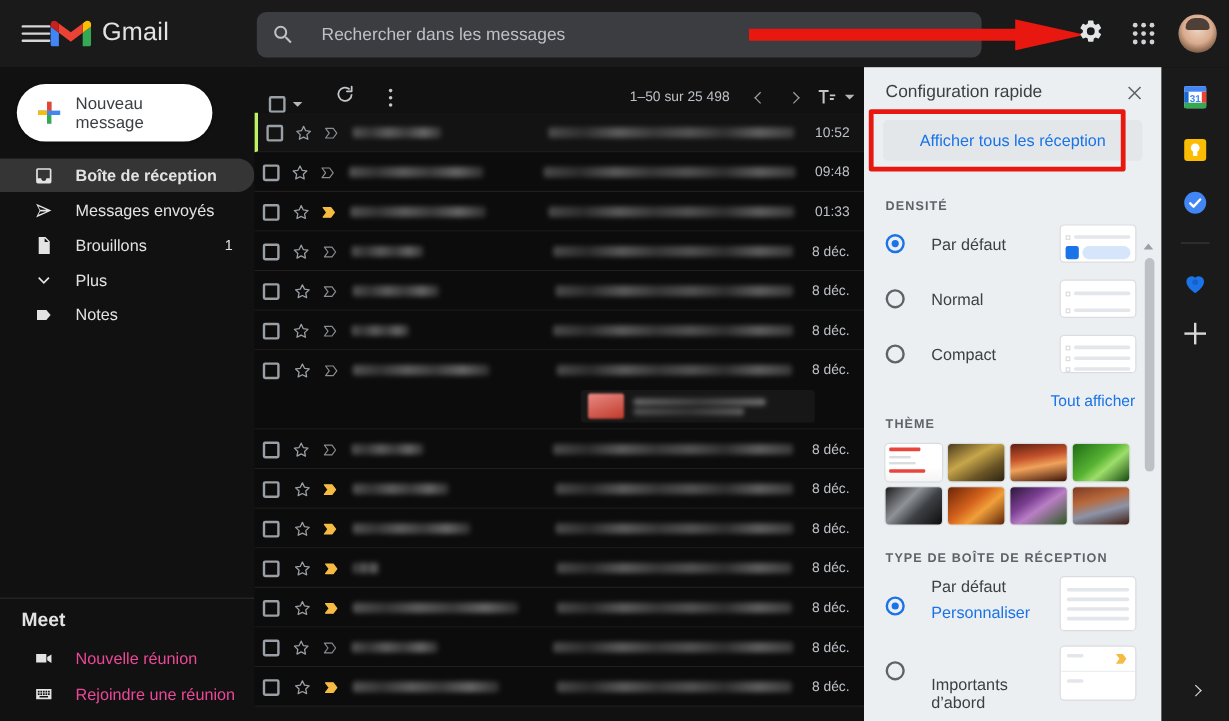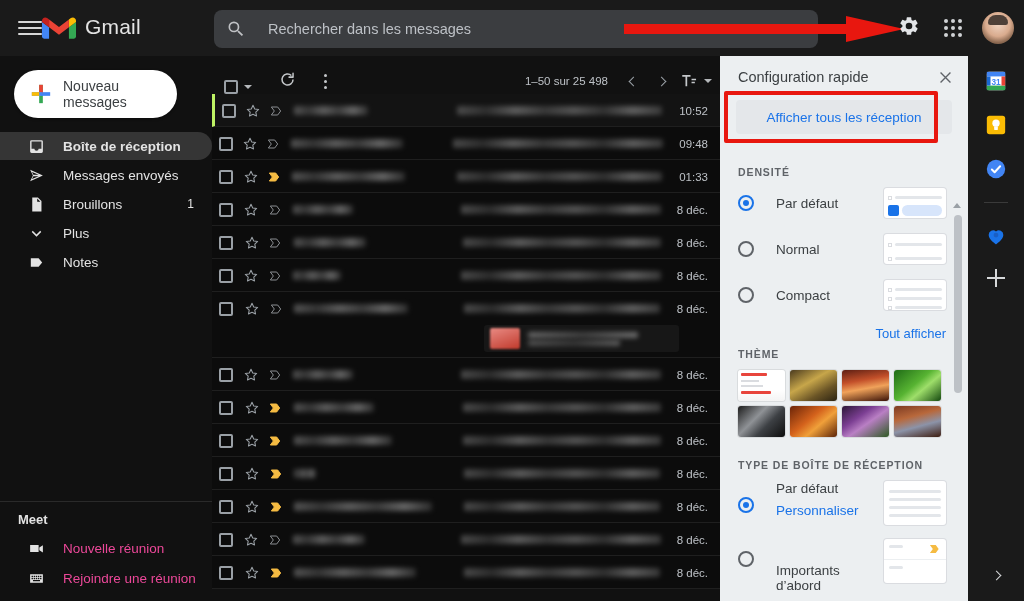--- a/index.html
+++ b/index.html
@@ -47,21 +47,21 @@
 
   .nav { margin-top:14px; }
   .nav-item { display:flex; align-items:center; height:28px; margin:1px 0; padding-left:26px;
       border-radius:0 16px 16px 0; color:#e3e3e3; font-size:13.5px; cursor:pointer; }
   .nav-item.active { background:#353535; font-weight:bold; }
   .nav-item .nicon { width:20px; height:20px; flex:0 0 auto; display:flex; align-items:center; justify-content:center; }
   .nav-item .nlabel { margin-left:17px; flex:1; }
   .nav-item .ncount { margin-right:18px; font-size:12px; }
 
   .meet { position:absolute; left:0; bottom:8px; width:212px; border-top:1px solid #2a2a2a; padding-top:10px; }
-  .meet-title { font-size:13px; font-weight:bold; color:#e3e3e3; padding-left:18px; margin-bottom:6px; }
+  .meet-title { font-size:16px; font-weight:bold; color:#e3e3e3; padding-left:18px; margin-bottom:6px; }
   .meet-item { display:flex; align-items:center; height:30px; padding-left:26px; font-size:13.5px; color:#ec4899; cursor:pointer; }
   .meet-item .nicon { width:20px; height:20px; flex:0 0 auto; display:flex; align-items:center; justify-content:center; }
   .meet-item .nlabel { margin-left:17px; }
 
   
   .maillist { position:absolute; left:212px; top:56px; width:508px; height:545px; background:#111111; overflow:hidden; }
   .listbar { height:38px; display:flex; align-items:flex-end; position:relative; }
   .lb-icon { display:flex; align-items:center; justify-content:center; cursor:pointer; border-radius:50%; }
   .sel-all { margin-left:12px; display:flex; align-items:center; cursor:pointer; }
   .cbx { width:14px; height:14px; border:2px solid #9aa0a6; border-radius:2px; display:inline-block; }
@@ -221,21 +221,21 @@
     <div class="compose">
       <span class="plus">
         <svg viewBox="0 0 24 24" width="22" height="22">
           <rect x="10" y="2" width="4" height="20" fill="#34A853"></rect>
           <rect x="2" y="10" width="20" height="4" fill="#4285F4"></rect>
           <rect x="10" y="2" width="4" height="10" fill="#EA4335"></rect>
           <rect x="2" y="10" width="10" height="4" fill="#FBBC04"></rect>
           <rect x="10" y="10" width="4" height="4" fill="#4285F4"></rect>
         </svg>
       </span>
-      <span class="lbl">Nouveau messages</span>
+      <span class="lbl">Nouveau message</span>
     </div>
 
     <div class="nav">
       <div class="nav-item active">
         <span class="nicon">
           <svg viewBox="0 0 24 24" width="17" height="17" fill="#e3e3e3">
             <path d="M19 3H5a2 2 0 0 0-2 2v14a2 2 0 0 0 2 2h14a2 2 0 0 0 2-2V5a2 2 0 0 0-2-2zm0 12h-4a3 3 0 0 1-6 0H5V5h14v10z"></path>
           </svg>
         </span>
         <span class="nlabel">Boîte de réception</span>

